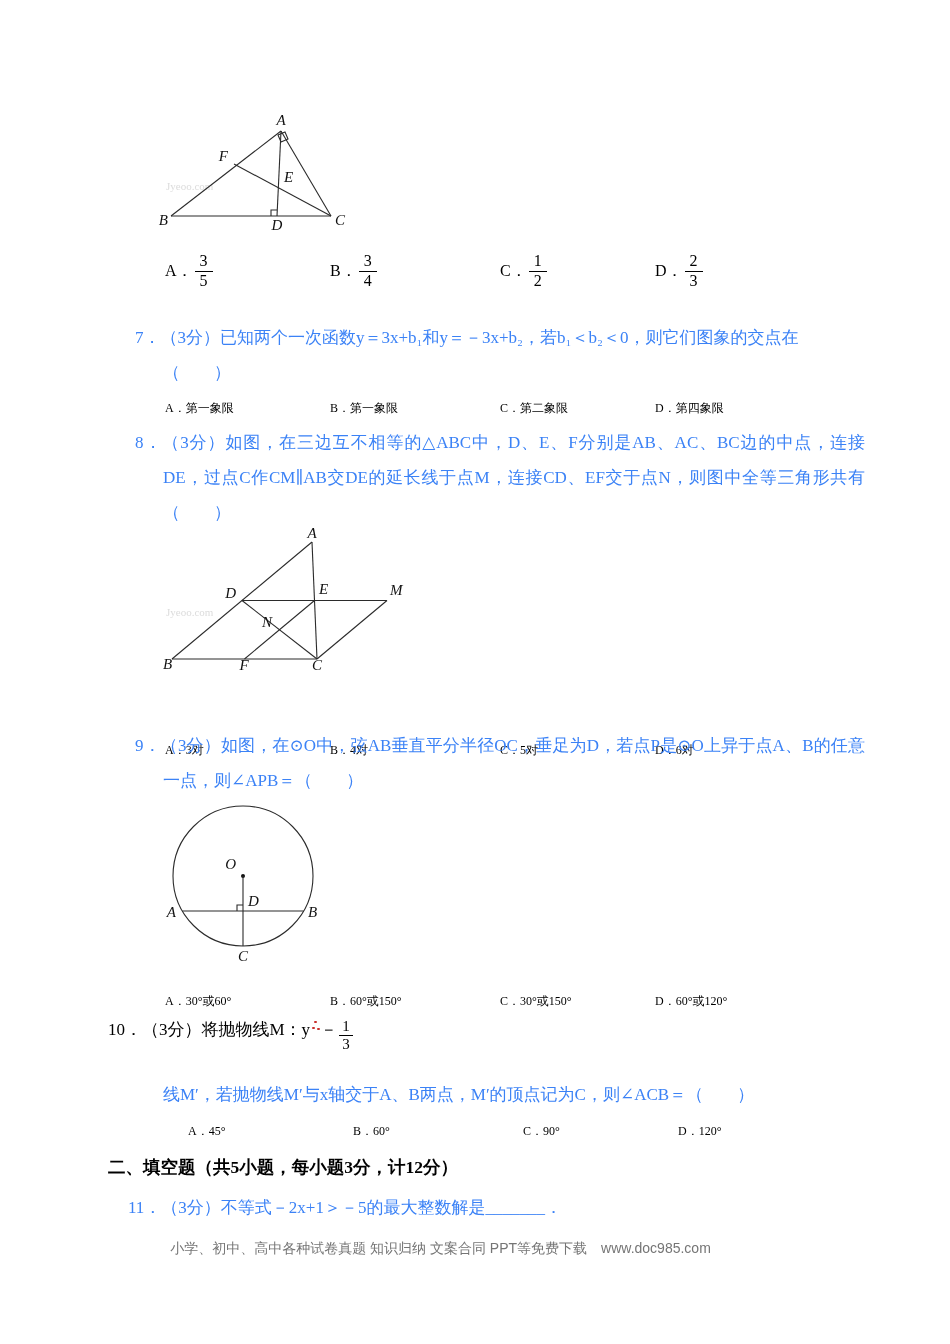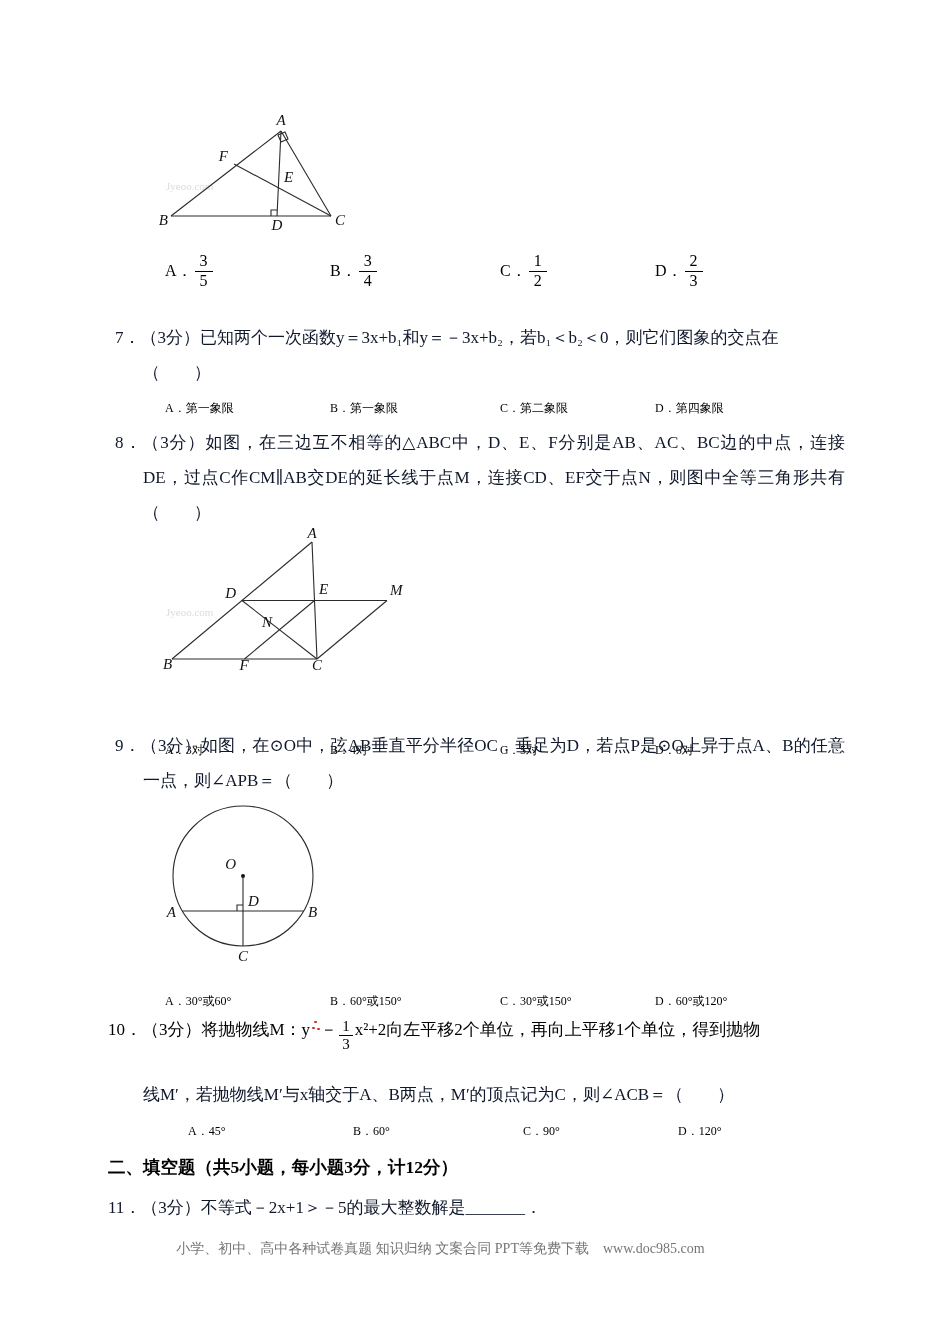--- a/index.html
+++ b/index.html
@@ -5,42 +5,42 @@
   * { margin:0; padding:0; box-sizing:border-box; }
   html,body { width:950px; height:1344px; }
   body {
     position:relative;
     background:#ffffff;
     color:#000;
     font-family:"Liberation Serif","DejaVu Serif",serif;
     overflow:hidden;
   }
   .abs { position:absolute; }
-  .qtext { font-size:17px; line-height:35px; color:#0f172a; }
+  .qtext { font-size:17px; line-height:35px; color:#3b82f6;margin-left:20px; }
   .hang { padding-left:28px; text-indent:-28px; text-align:justify; }
   .opts {
     position:absolute; left:165px;
     display:grid; grid-template-columns:165px 170px 155px auto;
     font-size:12px; line-height:24px;
   }
   .opts-frac { position:absolute; left:165px; display:grid;
     grid-template-columns:165px 170px 155px auto; }
   .opt-cell { display:flex; align-items:center; }
   .sfrac { display:inline-block; text-align:center; font-size:16px; line-height:1.18; margin-left:2px; }
   .sfrac .top { display:block; border-bottom:1.2px solid #000; padding:0 5px; }
   .sfrac .bot { display:block; }
   .ifrac { display:inline-block; text-align:center; font-size:15px; line-height:1.15;
     vertical-align:-0.85em; margin:0 2px; }
   .ifrac .top { display:block; border-bottom:1.1px solid #000; padding:0 3px; }
   .ifrac .bot { display:block; }
   .sec-title { font-size:17.5px; font-weight:bold; }
   .footer {
     position:absolute; top:1240px; left:0; width:881px;
     text-align:center; font-size:14px; color:#757575;
-    font-family:Liberation Serif, serif;
+    font-family:Liberation Sans, sans-serif;
   }
   .footer .url { margin-left:14px; }
   svg { display:block; }
   svg line, svg path, svg circle.outline { stroke:#2b2b2b; stroke-width:1.1; fill:none; }
   svg text { font-size:15px; font-style:italic; fill:#111;
     font-family:"Liberation Serif","DejaVu Serif",serif; }
   svg text.wm { font-style:normal; font-size:11px; fill:#dcdcdc; }
   .red-mark { display:inline-block; width:10px; height:14px; position:relative; }
   .red-mark::after {
     content:""; position:absolute; left:2px; bottom:3px; width:2.5px; height:2.5px;
@@ -160,21 +160,20 @@
 </div>
 
 <div class="abs q10-line" style="left:108px; top:1018px;">
   <span>10．（3分）将抛物线M：y</span>
     <span class="red-mark"></span>
     <span>－</span>
     <span class="ifrac">
       <span class="top">1</span>
       <span class="bot">3</span>
     </span>
-    <span>x²+2向左平移2个单位，再向上平移1个单位，得到抛物</span>
 </div>
 <div class="abs qtext" style="left:143px; top:1077px;">线M′，若抛物线M′与x轴交于A、B两点，M′的顶点记为C，则∠ACB＝（　　）</div>
 <div class="opts" style="top:1119px;margin-left:23px;">
   <div>A．45°</div>
   <div>B．60°</div>
   <div>C．90°</div>
   <div>D．120°</div>
 </div>
 
 <div class="abs sec-title" style="left:108px; top:1155px;">二、填空题（共5小题，每小题3分，计12分）</div>

